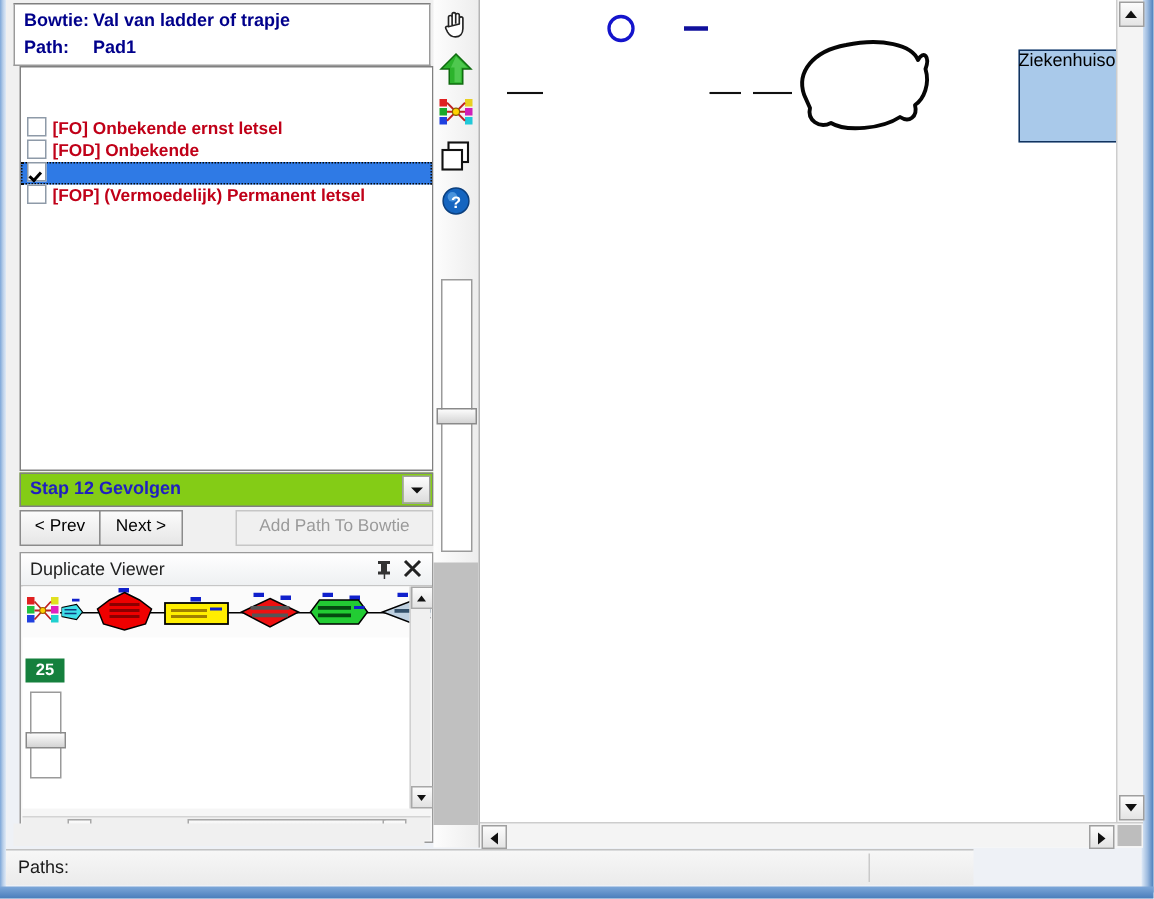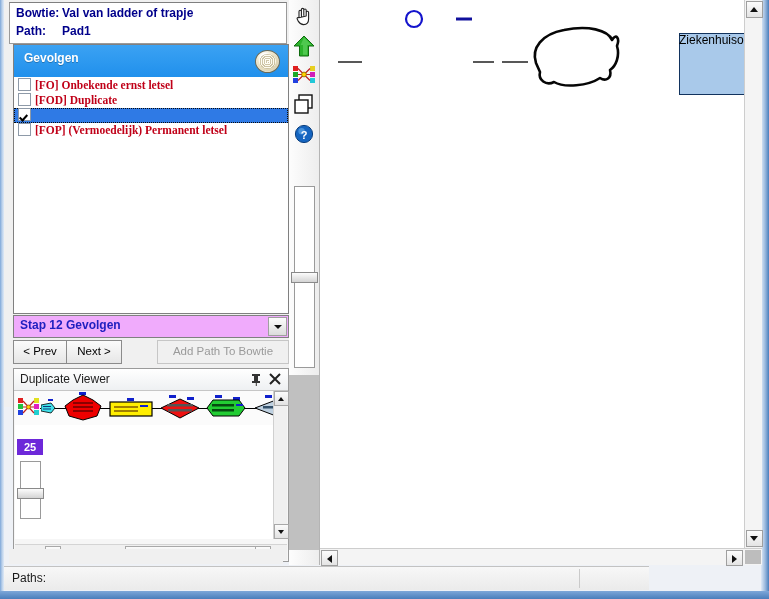--- a/index.html
+++ b/index.html
@@ -38,32 +38,32 @@
   .grp-head{position:absolute;left:0;top:0;width:274px;height:32px;
      background:#2e9bef;background:linear-gradient(to bottom,#3ba2f3,#2090ec);}
   .grp-title{position:absolute;left:10px;top:6px;color:#ffffff;font-weight:bold;font-size:12px;
      text-shadow:0 1px 0 rgba(0,0,0,.25);}
   .grp-icon{position:absolute;right:8px;top:5px;width:23px;height:21px;border-radius:50%;
      background:radial-gradient(circle at 40% 35%,#ffffff 0 25%,#efe6c8 40%,#d8cfae 70%,#8e8870 100%);
      border:1px solid #6b6b58;box-shadow:inset 0 0 2px #fff;}
   .grp-icon:after{content:"";position:absolute;left:3px;top:3px;right:3px;bottom:3px;border-radius:50%;
      background:repeating-radial-gradient(circle at 50% 50%,#fffdf2 0 1px,#c9c0a0 1px 2px);opacity:.9;}
 
-  .cb-list{position:absolute;left:0;top:33px;width:274px;height:234px;background:#ffffff;font-family:Liberation Serif, serif;}
+  .cb-list{position:absolute;left:0;top:33px;width:274px;height:234px;background:#ffffff;}
   .cb-item{position:relative;height:15px;line-height:15px;padding-left:4px;white-space:nowrap;}
   .cb-item .box{display:inline-block;width:11px;height:11px;background:#ffffff;
      border:1px solid #8e9aa8;vertical-align:-2px;margin-right:4px;position:relative;}
   .cb-item.checked .box:after{content:"";position:absolute;left:2px;top:4px;width:3px;height:6px;
      border:solid #000;border-width:0 2px 2px 0;transform:rotate(42deg);}
   .cb-item .lbl{color:#c00018;font-weight:bold;font-size:11.5px;}
   .cb-item.sel{background:#2f7ae5;}
   .cb-item.sel .lbl{color:#d50c20;}
   .cb-item.sel{outline:1px dotted #0a0a0a;outline-offset:-1px;}
 
-  .combo{position:absolute;left:9px;top:315px;width:274px;height:21px;background:#f0abfc;
+  .combo{position:absolute;left:9px;top:315px;width:274px;height:21px;background:#84cc16;
      border:1px solid #808080;}
   .combo .txt{position:absolute;left:6px;top:2px;color:#2020c0;font-weight:bold;font-size:12px;}
   .combo .arrow-btn{position:absolute;right:1px;top:1px;width:17px;height:17px;
      background:linear-gradient(to bottom,#fdfdfd,#dcdcdc);border:1px solid #a0a0a0;}
   .combo .arrow-btn:after{content:"";position:absolute;left:5px;top:7px;
      border-left:4px solid transparent;border-right:4px solid transparent;border-top:4px solid #101010;}
 
   .btn-row{position:absolute;left:9px;top:340px;width:274px;height:22px;}
   .btn{position:absolute;top:0;height:22px;background:linear-gradient(to bottom,#fbfbfb,#e6e6e6);
      border:1px solid #8b8b8b;font-size:11.5px;color:#000;text-align:center;line-height:20px;}
@@ -78,21 +78,21 @@
      background:linear-gradient(to bottom,#ffffff,#eef0f2);border-bottom:1px solid #c6c6c6;}
   .dv-title{position:absolute;left:6px;top:3px;font-size:12px;color:#222;}
   .dv-pin{position:absolute;right:26px;top:4px;width:12px;height:13px;}
   .dv-close{position:absolute;right:6px;top:3px;width:14px;height:14px;}
   .dv-canvas{position:absolute;left:1px;top:22px;width:272px;height:148px;background:#ffffff;
      overflow:hidden;}
   .thumb-strip{position:absolute;left:0;top:0;width:258px;height:34px;background:#fbfbfb;}
   .th-palette{position:absolute;left:3px;top:6px;width:22px;height:20px;}
   .th-line{position:absolute;left:25px;top:17px;width:232px;height:1px;background:#000;}
   .th{position:absolute;top:4px;}
-  .dv-zoom-badge{position:absolute;left:2px;top:48px;width:26px;height:16px;background:#6d28d9;
+  .dv-zoom-badge{position:absolute;left:2px;top:48px;width:26px;height:16px;background:#15803d;
      color:#ffffff;font-size:11px;font-weight:bold;text-align:center;line-height:16px;}
   .dv-slider{position:absolute;left:5px;top:70px;width:19px;height:56px;background:#ffffff;
      border:1px solid #9a9a9a;}
   .dv-slider .knob{position:absolute;left:-4px;top:26px;width:25px;height:9px;
      background:linear-gradient(to bottom,#fcfcfc,#d4d4d4);border:1px solid #8a8a8a;}
   .dv-vscroll{position:absolute;right:1px;top:22px;width:13px;height:148px;background:#f0f0f0;
      border-left:1px solid #d0d0d0;}
   .dv-vscroll .up{position:absolute;left:0;top:0;width:13px;height:13px;
      background:linear-gradient(to bottom,#fbfbfb,#e2e2e2);border:1px solid #a8a8a8;}
   .dv-vscroll .up:after{content:"";position:absolute;left:3px;top:5px;
@@ -179,32 +179,28 @@
     <div class="info-box">
       <div class="info-row r1">
         <span class="info-lab">Bowtie:</span><span class="info-val">Val van ladder of trapje</span>
       </div>
       <div class="info-row r2">
         <span class="info-lab">Path:</span><span class="info-val">Pad1</span>
       </div>
     </div>
 
     <div class="list-box">
-      <div class="grp-head">
-        <div class="grp-title">Gevolgen</div>
-        <div class="grp-icon"></div>
-      </div>
       <div class="cb-list">
 
         <div class="cb-item">
           <span class="box"></span><span class="lbl">[FO] Onbekende ernst letsel</span>
         </div>
 
         <div class="cb-item">
-          <span class="box"></span><span class="lbl">[FOD] Duplicate</span>
+          <span class="box"></span><span class="lbl">[FOD] Onbekende</span>
         </div>
 
         <div class="cb-item checked sel">
           <span class="box"></span>
         </div>
 
         <div class="cb-item">
           <span class="box"></span><span class="lbl">[FOP] (Vermoedelijk) Permanent letsel</span>
         </div>
 

